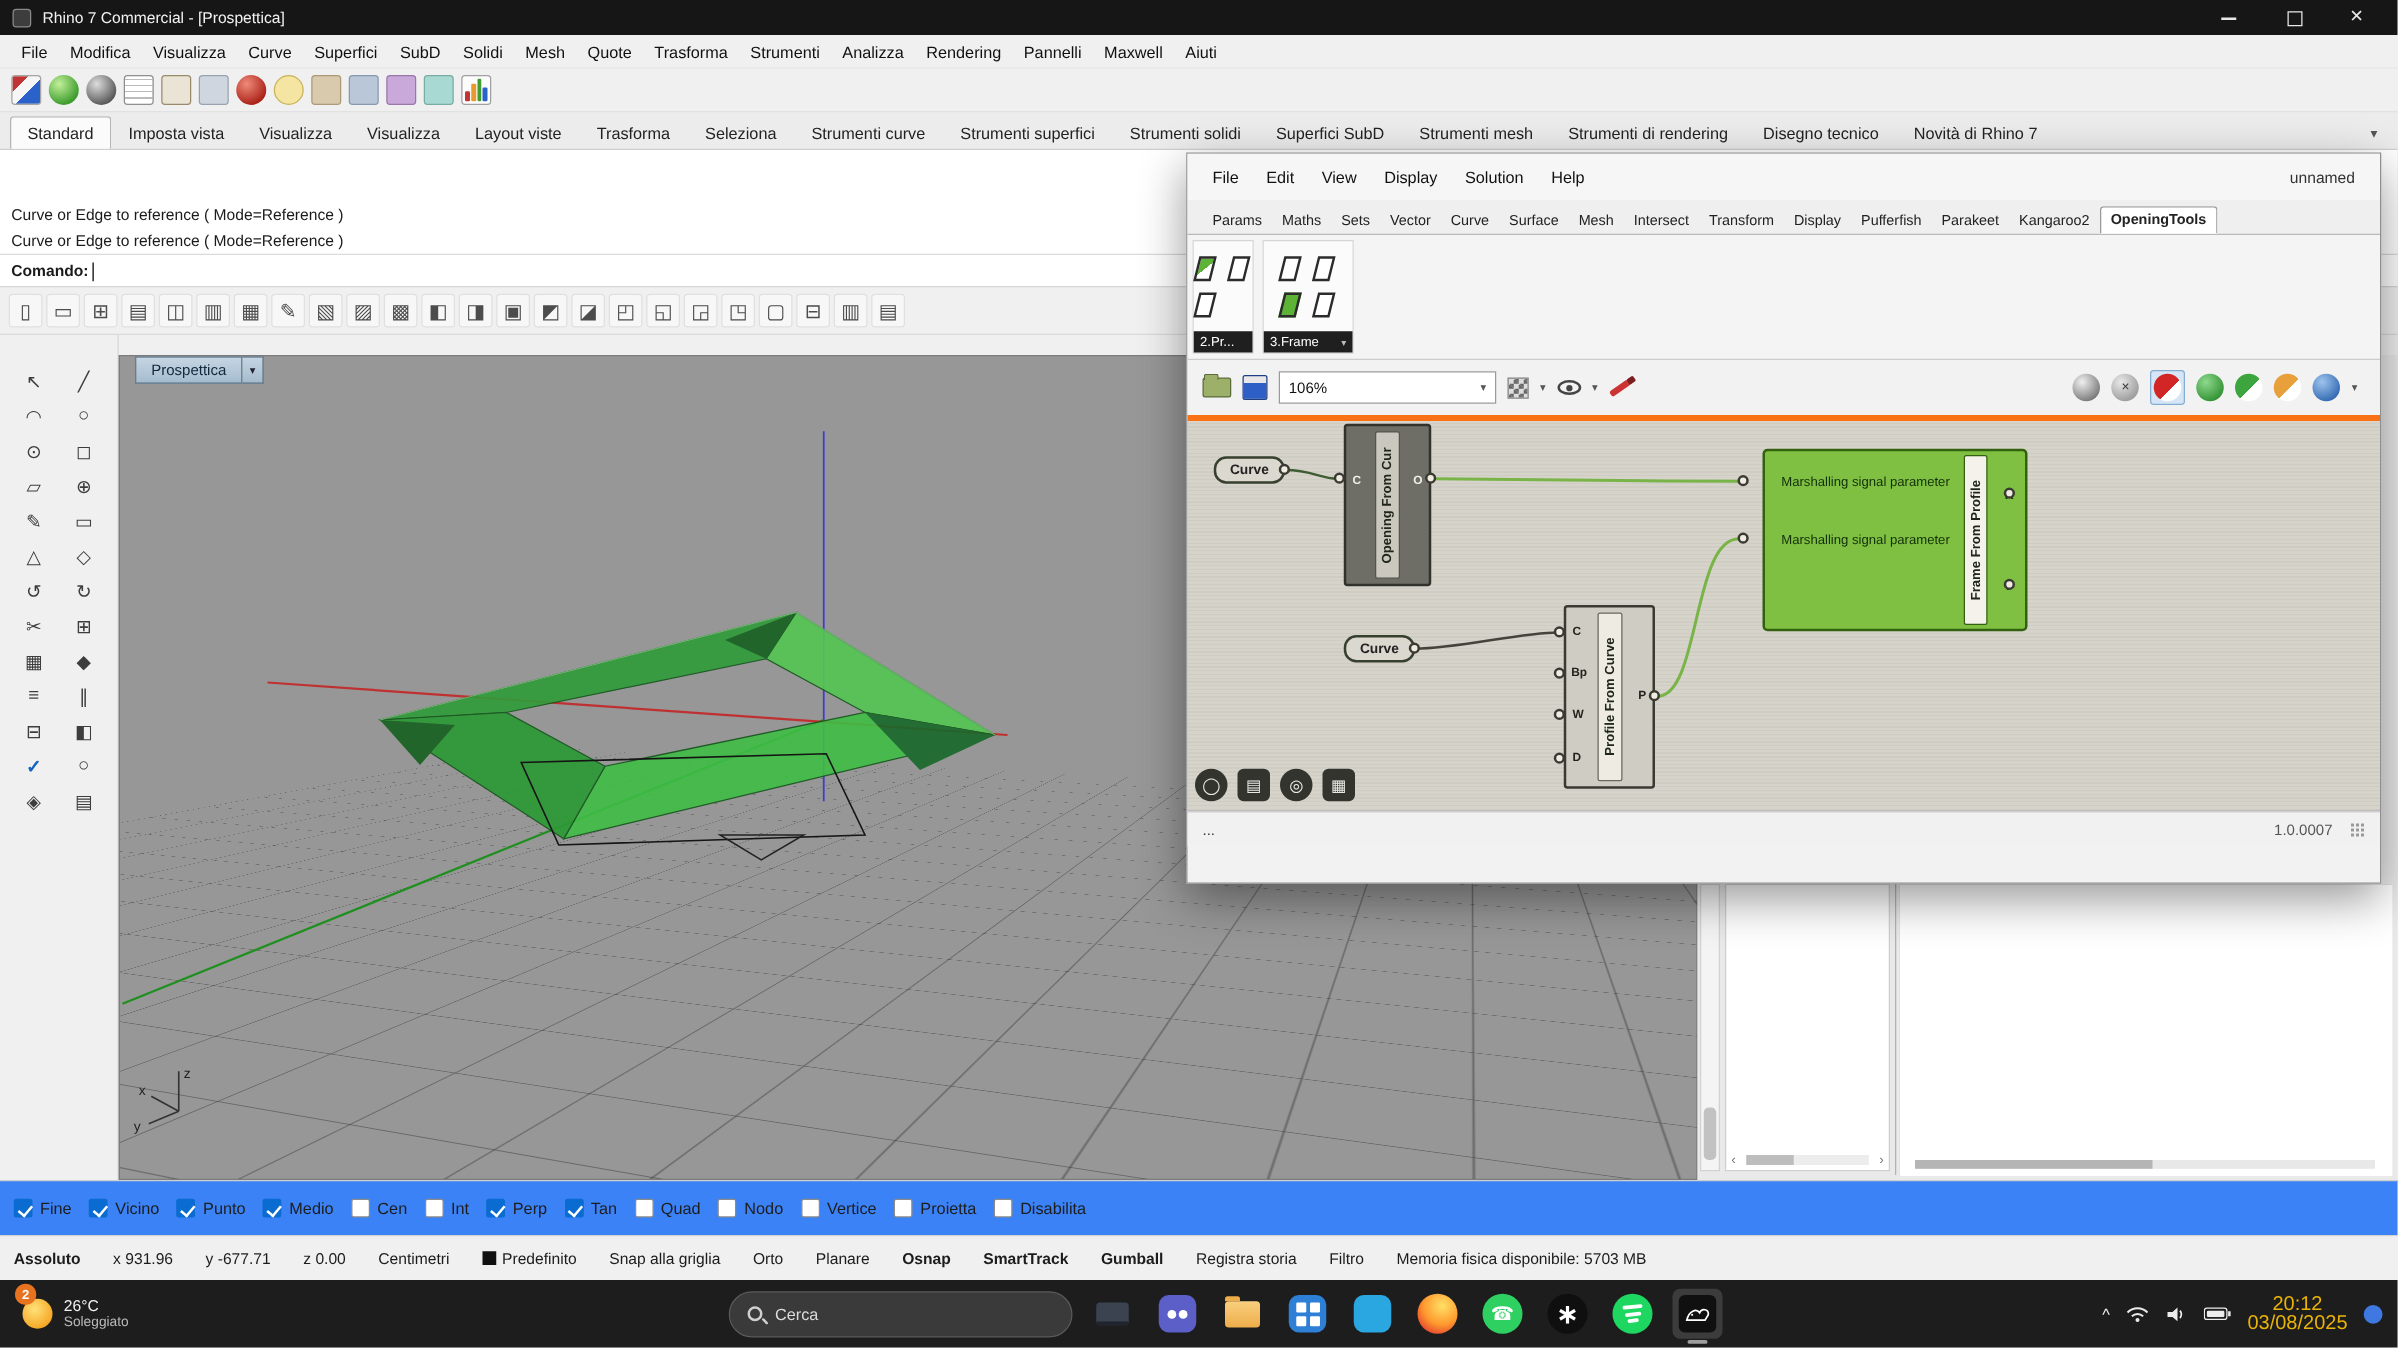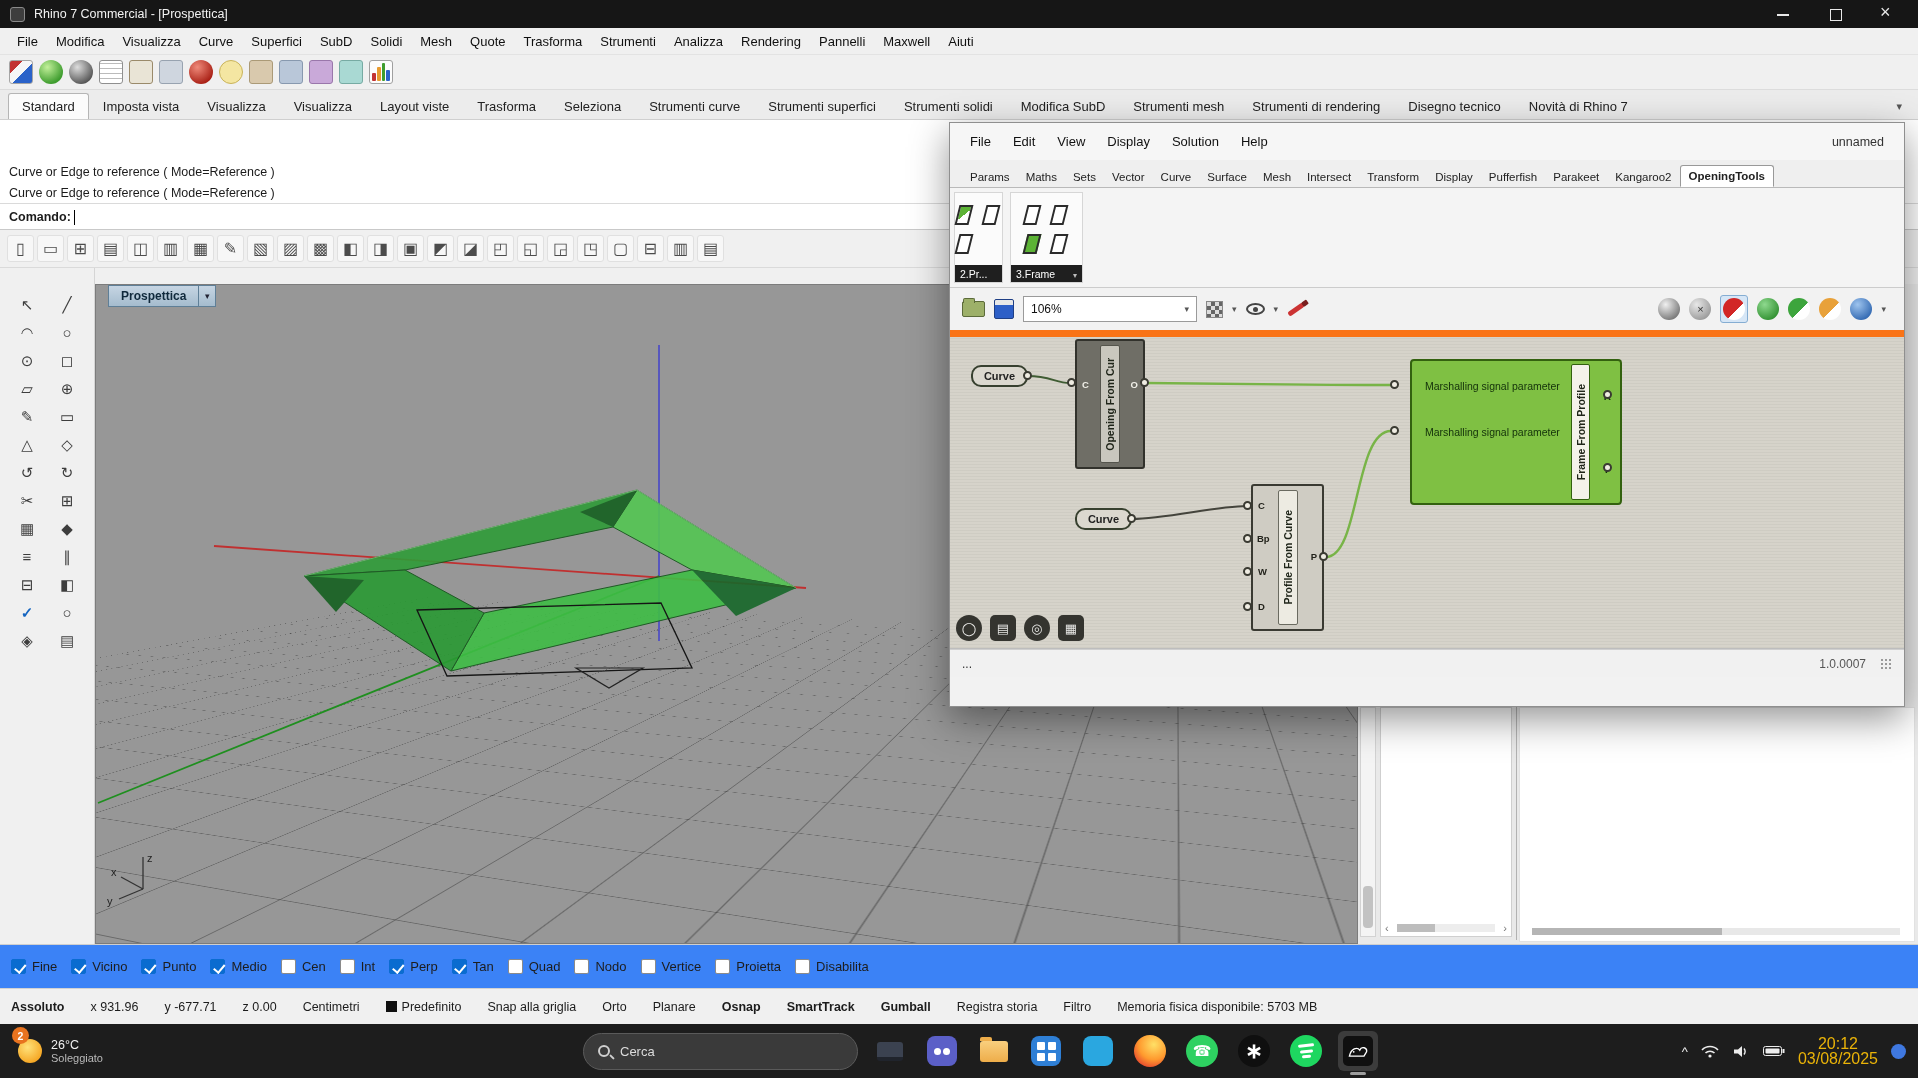--- a/index.html
+++ b/index.html
@@ -40,21 +40,21 @@
 .sidebar{left:0;top:268px;width:95px;height:676px;background:#f0f0f0;border-right:1px solid #d5d5d5}
 .sb-grid{display:grid;grid-template-columns:30px 30px;gap:3px 10px;padding:24px 0 0 13px}
 .sb-i{width:28px;height:25px;display:flex;align-items:center;justify-content:center;font-size:15px;color:#3d3d3d}
 .sb-i:nth-child(23){color:#1565c0;font-weight:700}
 
 .vp{left:95px;top:284px;width:1263px;height:660px;background:#979797;overflow:hidden;border:1px solid #7c7c7c}
 .vp .plane{position:absolute;left:-240px;top:-370px;width:1600px;height:1600px;
  background-image:repeating-linear-gradient(0deg,rgba(60,60,60,.5) 0 1px,transparent 1px 80px),repeating-linear-gradient(90deg,rgba(60,60,60,.5) 0 1px,transparent 1px 80px);
  transform:perspective(1200px) rotateX(78deg) rotateZ(23deg)}
 .vp-tab{position:absolute;left:12px;top:0;height:22px;display:flex;align-items:stretch;font-size:12px;color:#10293c;z-index:5}
-.vp-tab .lab{background:linear-gradient(#c6d5e3,#a5bcce);border:1px solid #5f7f97;display:flex;align-items:center;padding:0 12px;font-weight:700}
+.vp-tab .lab{background:linear-gradient(#c6d5e3,#a5bcce);border:1px solid #5f7f97;display:flex;align-items:center;padding:0 12px;font-weight:400}
 .vp-tab .dd{width:17px;background:linear-gradient(#c6d5e3,#a5bcce);border:1px solid #5f7f97;border-left:none;display:flex;align-items:center;justify-content:center;font-size:9px;color:#223}
 .vp-tab .dd::after{content:"▾"}
 
 .rightpanel{left:1358px;top:284px;width:560px;height:660px;background:#e9e9e9}
 .rp-vscroll{position:absolute;left:2px;top:423px;width:16px;height:230px;background:#f4f4f4;border:1px solid #d2d2d2}
 .rp-vthumb{position:absolute;left:2px;top:178px;width:10px;height:42px;background:#c2c2c2;border-radius:4px}
 .rp-a{position:absolute;left:22px;top:423px;width:132px;height:230px;background:#fff;border:1px solid #cfcfcf}
 .rp-a .arrL,.rp-a .arrR{position:absolute;bottom:2px;font-size:11px;color:#777}
 .rp-a .arrL{left:4px}.rp-a .arrL::after{content:"‹"}
 .rp-a .arrR{right:4px}.rp-a .arrR::after{content:"›"}
@@ -81,21 +81,21 @@
 .gh-group{background:#fbfbfb;border:1px solid #d6d6d6;display:flex;flex-direction:column}
 .gh-gicons{flex:1;display:grid;gap:5px 3px;padding:5px;align-content:center;justify-content:center}
 .g3col{grid-template-columns:repeat(3,24px)}
 .g2col{grid-template-columns:repeat(2,24px)}
 .gh-glabel{height:17px;background:#1f1f1f;color:#fff;font-size:10.5px;display:flex;align-items:center;justify-content:space-between;padding:0 5px;gap:4px}
 .gh-glabel .ga::after{content:"▾";font-size:8px;color:#bbb}
 .wicon{width:22px;height:24px;position:relative}
 .wicon::before{content:"";position:absolute;inset:2px 4px;background:#fff;border:2px solid #2b2b2b;transform:skewX(-14deg)}
 .wicon.green::before{background:#5cb335}
 .wicon.hgreen::before{background:linear-gradient(135deg,#5cb335 50%,#fff 50%)}
-.gh-toolbar{height:49px;display:flex;align-items:center;gap:9px;padding:0 12px;background:#f2f2f2;border-bottom:7px solid #f97316}
+.gh-toolbar{height:49px;display:flex;align-items:center;gap:9px;padding:0 12px;background:#f2f2f2;border-bottom:5px solid #f97316}
 .ghfolder{width:23px;height:16px;background:#9db069;border:1px solid #5c6b3a;border-radius:2px;position:relative}
 .ghfolder::before{content:"";position:absolute;left:0;top:-4px;width:10px;height:4px;background:#9db069;border:1px solid #5c6b3a;border-bottom:none;border-radius:2px 2px 0 0}
 .ghsave{width:20px;height:20px;background:linear-gradient(180deg,#e8e8e8 0 5px,#2d5fc7 5px);border:1px solid #1f3f85;border-radius:2px}
 .gh-zoom{width:174px;height:26px;background:#fff;border:1px solid #9a9a9a;display:flex;align-items:center;font-size:12px;color:#111;padding:0 7px}
 .gh-zoom .dd{margin-left:auto;color:#555;font-size:9px}
 .gh-zoom .dd::after{content:"▾"}
 .checker{width:17px;height:17px;background-image:linear-gradient(45deg,#666 25%,transparent 25% 75%,#666 75%),linear-gradient(45deg,#666 25%,transparent 25% 75%,#666 75%);background-size:8px 8px;background-position:0 0,4px 4px;background-color:#ddd;border:1px solid #888}
 .eye{width:19px;height:12px;border:2px solid #444;border-radius:50%;position:relative}
 .eye::after{content:"";position:absolute;left:5px;top:2px;width:5px;height:5px;border-radius:50%;background:#444}
 .ddm{font-size:9px;color:#555}
@@ -233,21 +233,21 @@
   <span class="rtab checked">Standard</span>
     <span class="rtab">Imposta vista</span>
     <span class="rtab">Visualizza</span>
     <span class="rtab">Visualizza</span>
     <span class="rtab">Layout viste</span>
     <span class="rtab">Trasforma</span>
     <span class="rtab">Seleziona</span>
     <span class="rtab">Strumenti curve</span>
     <span class="rtab">Strumenti superfici</span>
     <span class="rtab">Strumenti solidi</span>
-    <span class="rtab">Modifica SubD</span>
+    <span class="rtab">Superfici SubD</span>
     <span class="rtab">Strumenti mesh</span>
     <span class="rtab">Strumenti di rendering</span>
     <span class="rtab">Disegno tecnico</span>
     <span class="rtab">Novità di Rhino 7</span>
   <span class="tab-chev"></span>
 </div>
 
 <div class="abs cmdarea">
   <div class="cmd-hist">
     <div>Curve or Edge to reference ( Mode=Reference )</div>

